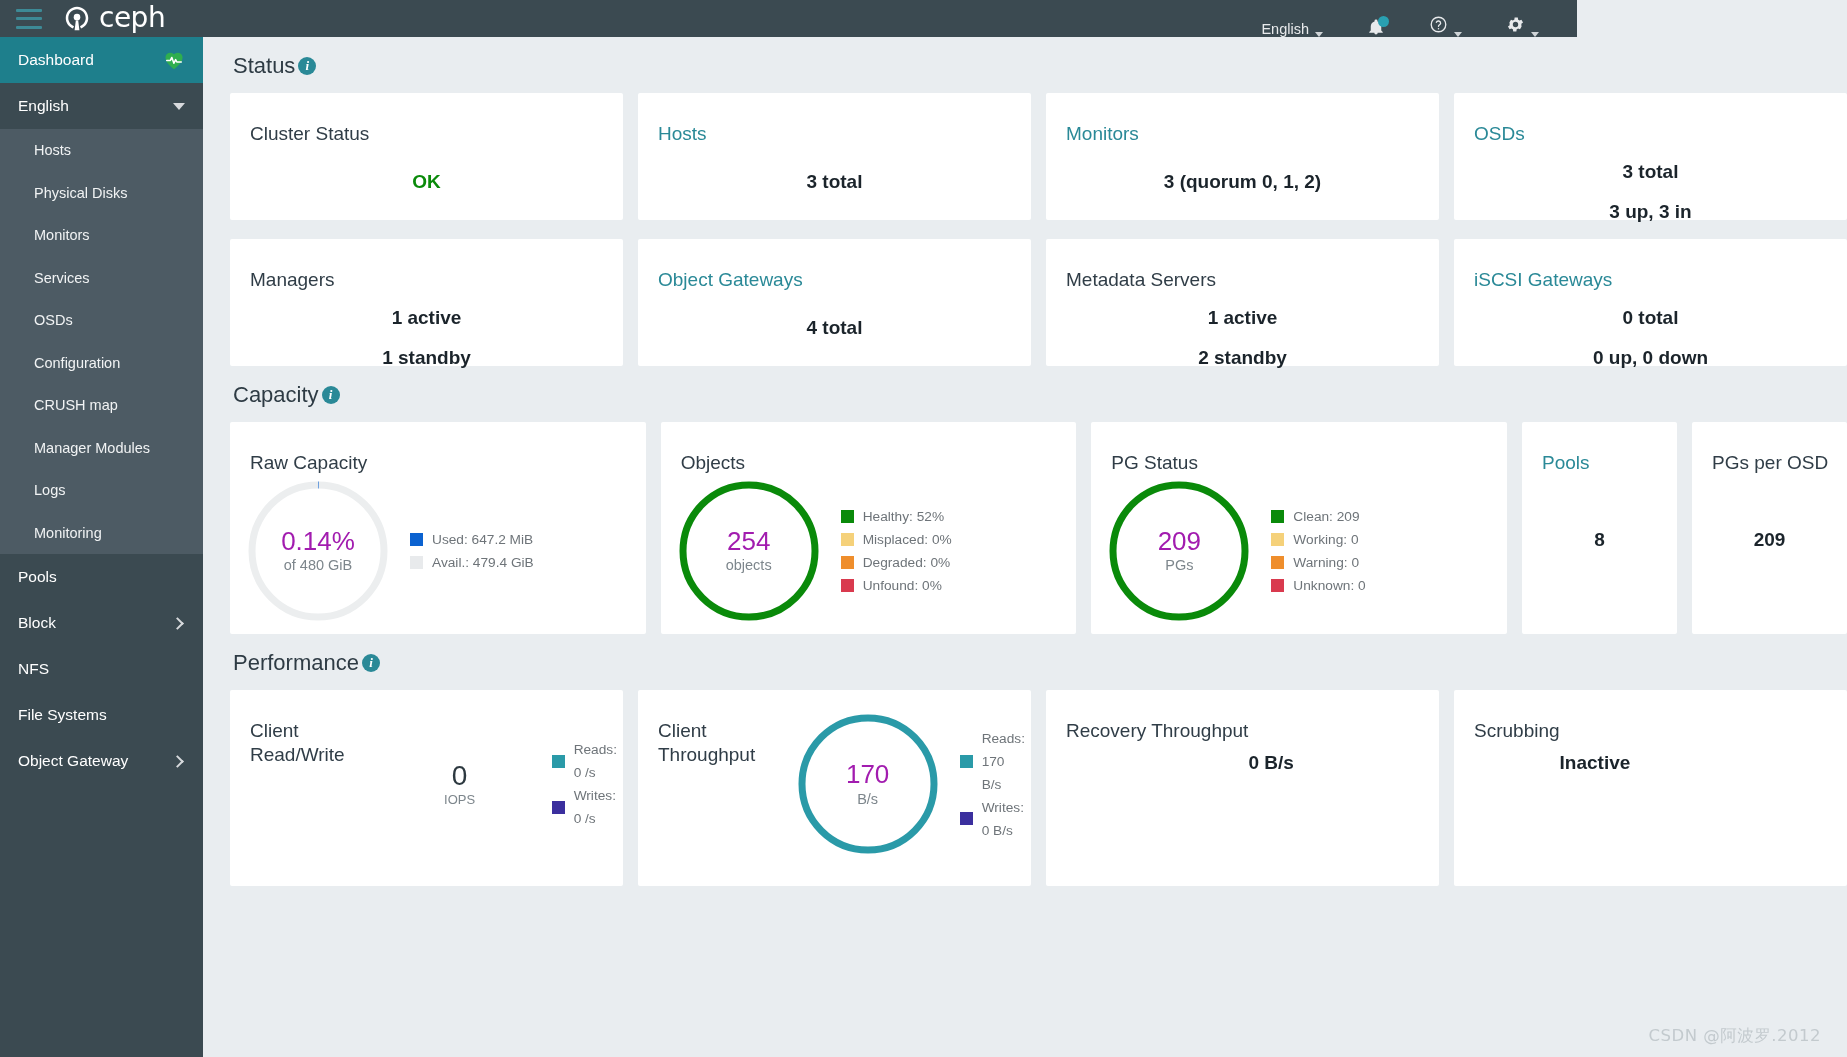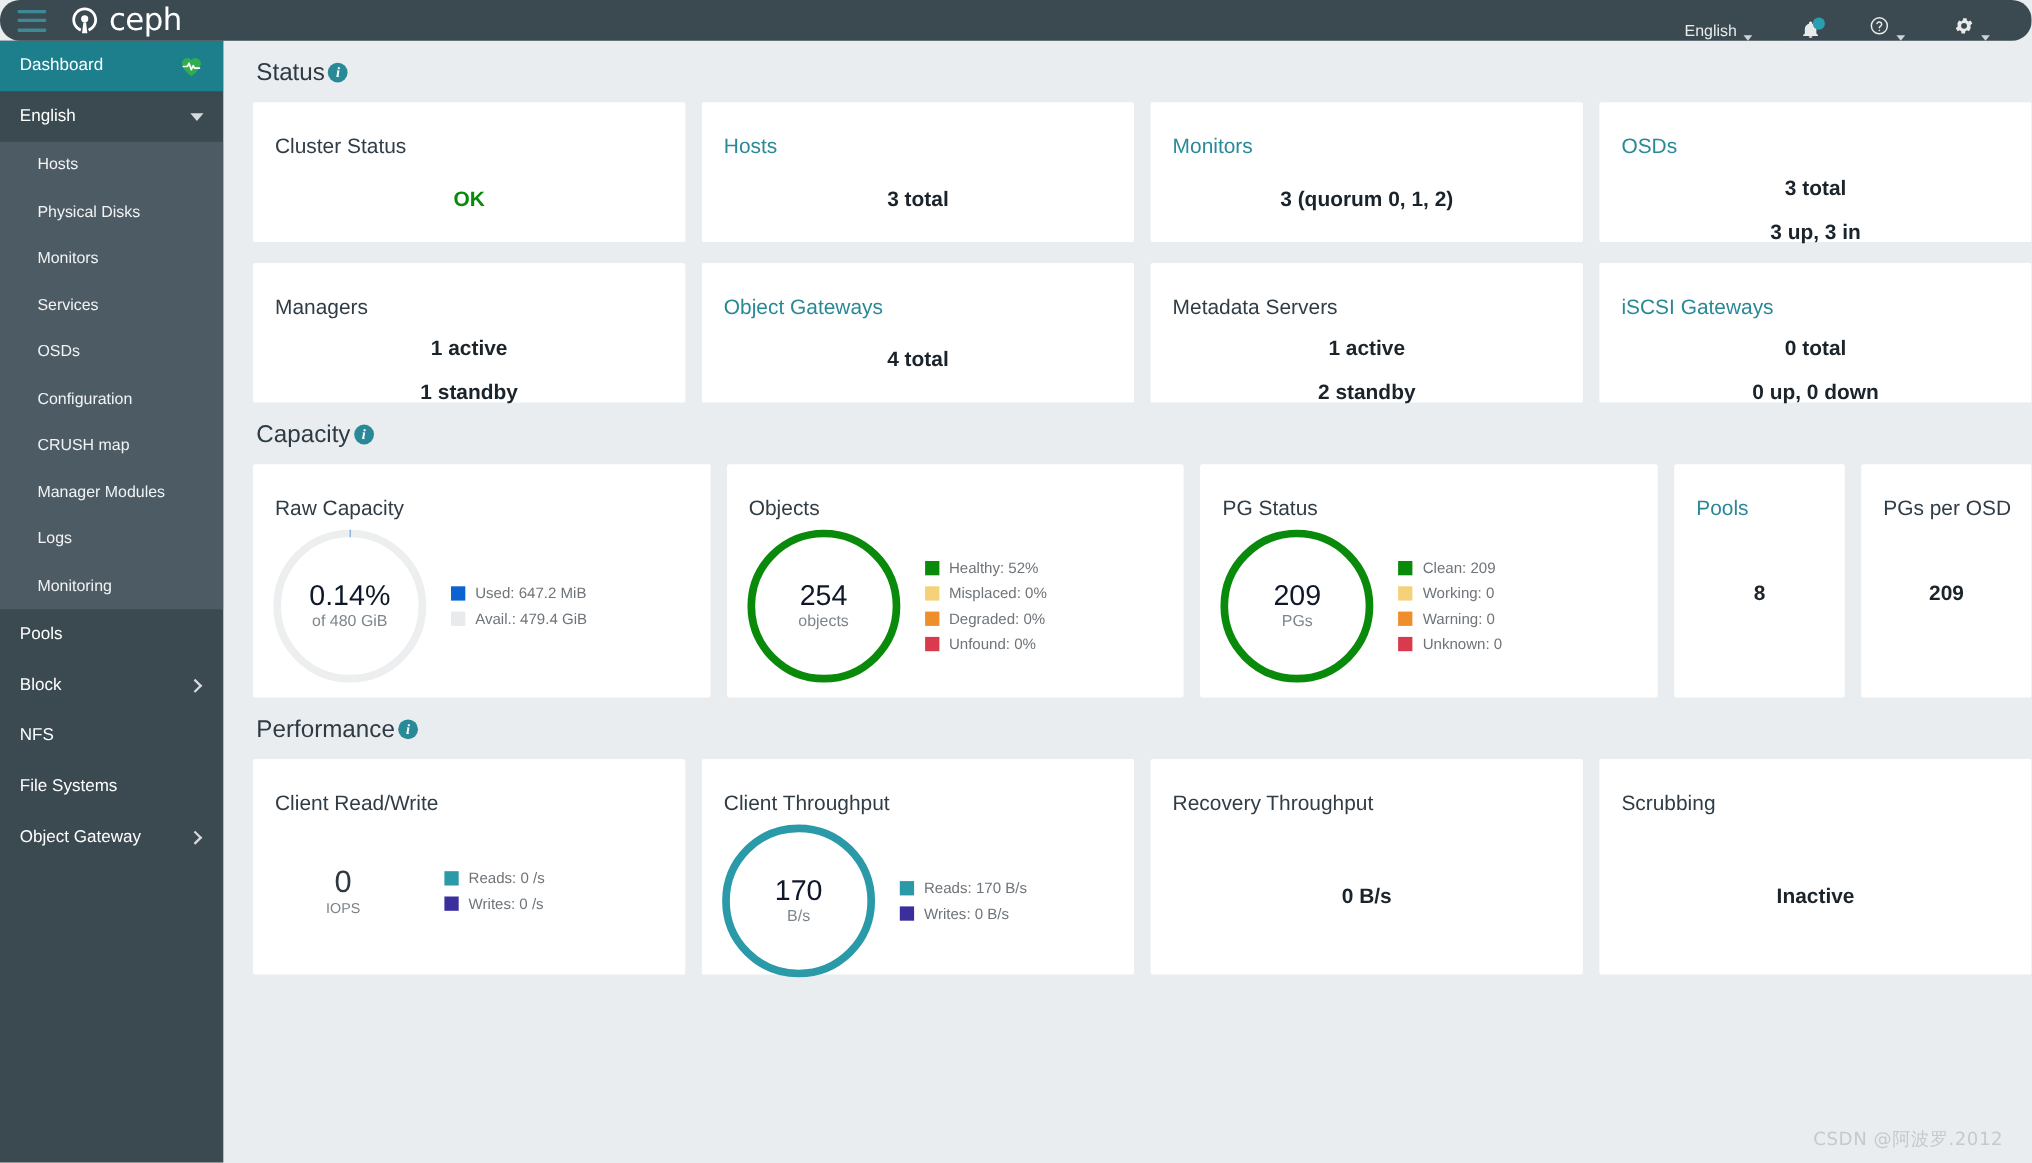--- a/index.html
+++ b/index.html
@@ -7,25 +7,24 @@
   html, body {
     width: 1847px; height: 1057px;
     font-family: "Liberation Sans", sans-serif;
     background: #e9edf0;
     overflow: hidden;
   }
   body { position: relative; }
 
   
   .topbar {
-    position: absolute; top: 0; left: 0; width: 1847px; height: 37px;
+    position: absolute; top: 0; left: 0; width: 1577px; height: 37px;
     background: #3b4a51;
     display: flex; align-items: center;
     z-index: 30;
-    border-radius: 18px;
   }
   .hamburger {
     width: 26px; height: 20px; margin-left: 16px; margin-right: 20px;
     display: flex; flex-direction: column; justify-content: space-between;
     cursor: pointer;
   }
   .hamburger span { display:block; height: 3px; background: #3d8a96; border-radius: 1px; }
   .brand { display: flex; align-items: center; gap: 7px; }
   .brand-logo { width: 30px; height: 30px; }
   .brand-text {
@@ -119,32 +118,32 @@
 
   
   .cap-card { height: 212px; display: flex; flex-direction: column; }
   .cap-body { display: flex; align-items: center; flex: 1; padding: 0 6px 12px 6px; }
   .donut-wrap { position: relative; width: 152px; height: 152px; margin-left: 6px; flex: none; }
   .donut-wrap svg { display:block; }
   .donut-center {
     position: absolute; inset: 0; display: flex; flex-direction: column;
     align-items: center; justify-content: center; text-align: center;
   }
-  .donut-main { font-size: 26px; color: #0f172a; line-height: 1.05; }
+  .donut-main { font-size: 26px; color: #a21caf; line-height: 1.05; }
   .donut-sub  { font-size: 14.5px; color: #7d868c; margin-top: 2px; }
 
   .legend { margin-left: 16px; font-size: 13.7px; color: #6e7479; }
   .legend-row { display: flex; align-items: center; gap: 9px; line-height: 23px; }
   .sw { width: 13px; height: 13px; flex: none; }
 
   .simple-card { height: 212px; }
   .simple-card .card-value { position: absolute; left: 0; right: 0; top: 104px; }
 
   
-  .perf-card { height: 196px; display: flex; flex-direction: column; }
+  .perf-card { height: 196px; display: flex; flex-direction: row; }
   .perf-body { display: flex; align-items: center; flex: 1; padding: 0 6px 8px 6px; }
   .big-num {
     width: 152px; text-align: center; flex: none;
   }
   .big-num .n { font-size: 28px; color: #2d3940; line-height: 1.1; }
   .big-num .u { font-size: 13px; color: #7d868c; }
   .perf-center-value {
     text-align: center; font-weight: bold; font-size: 19px; color: #1b242b;
     margin-top: 62px;
   }

